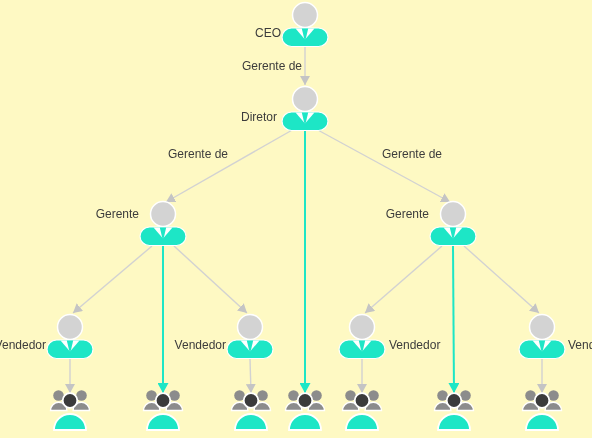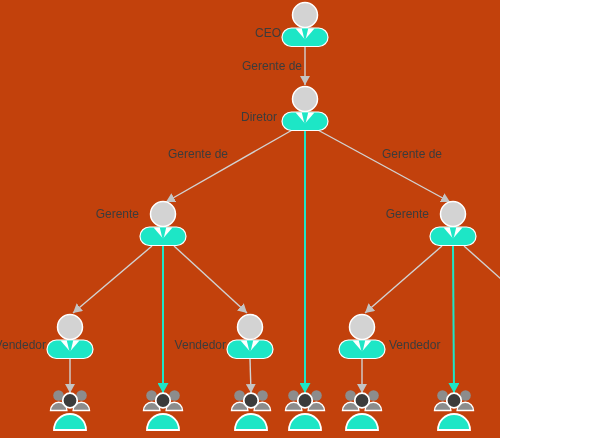--- a/index.html
+++ b/index.html
@@ -2,23 +2,23 @@
 <html><head>
 <meta charset="utf-8">
 <style>
   html, body {
     margin: 0;
     padding: 0;
     background: #ffffff;
   }
   .viewport {
     position: relative;
-    width: 500px;
+    width: 592px;
     height: 438px;
-    background: #c2410c;
+    background: #fef9c3;
     overflow: hidden;
   }
   svg text {
     font-family: "Liberation Sans", sans-serif;
     font-size: 12px;
     fill: #3c3c3c;
   }
 </style>
 </head>
 <body>

